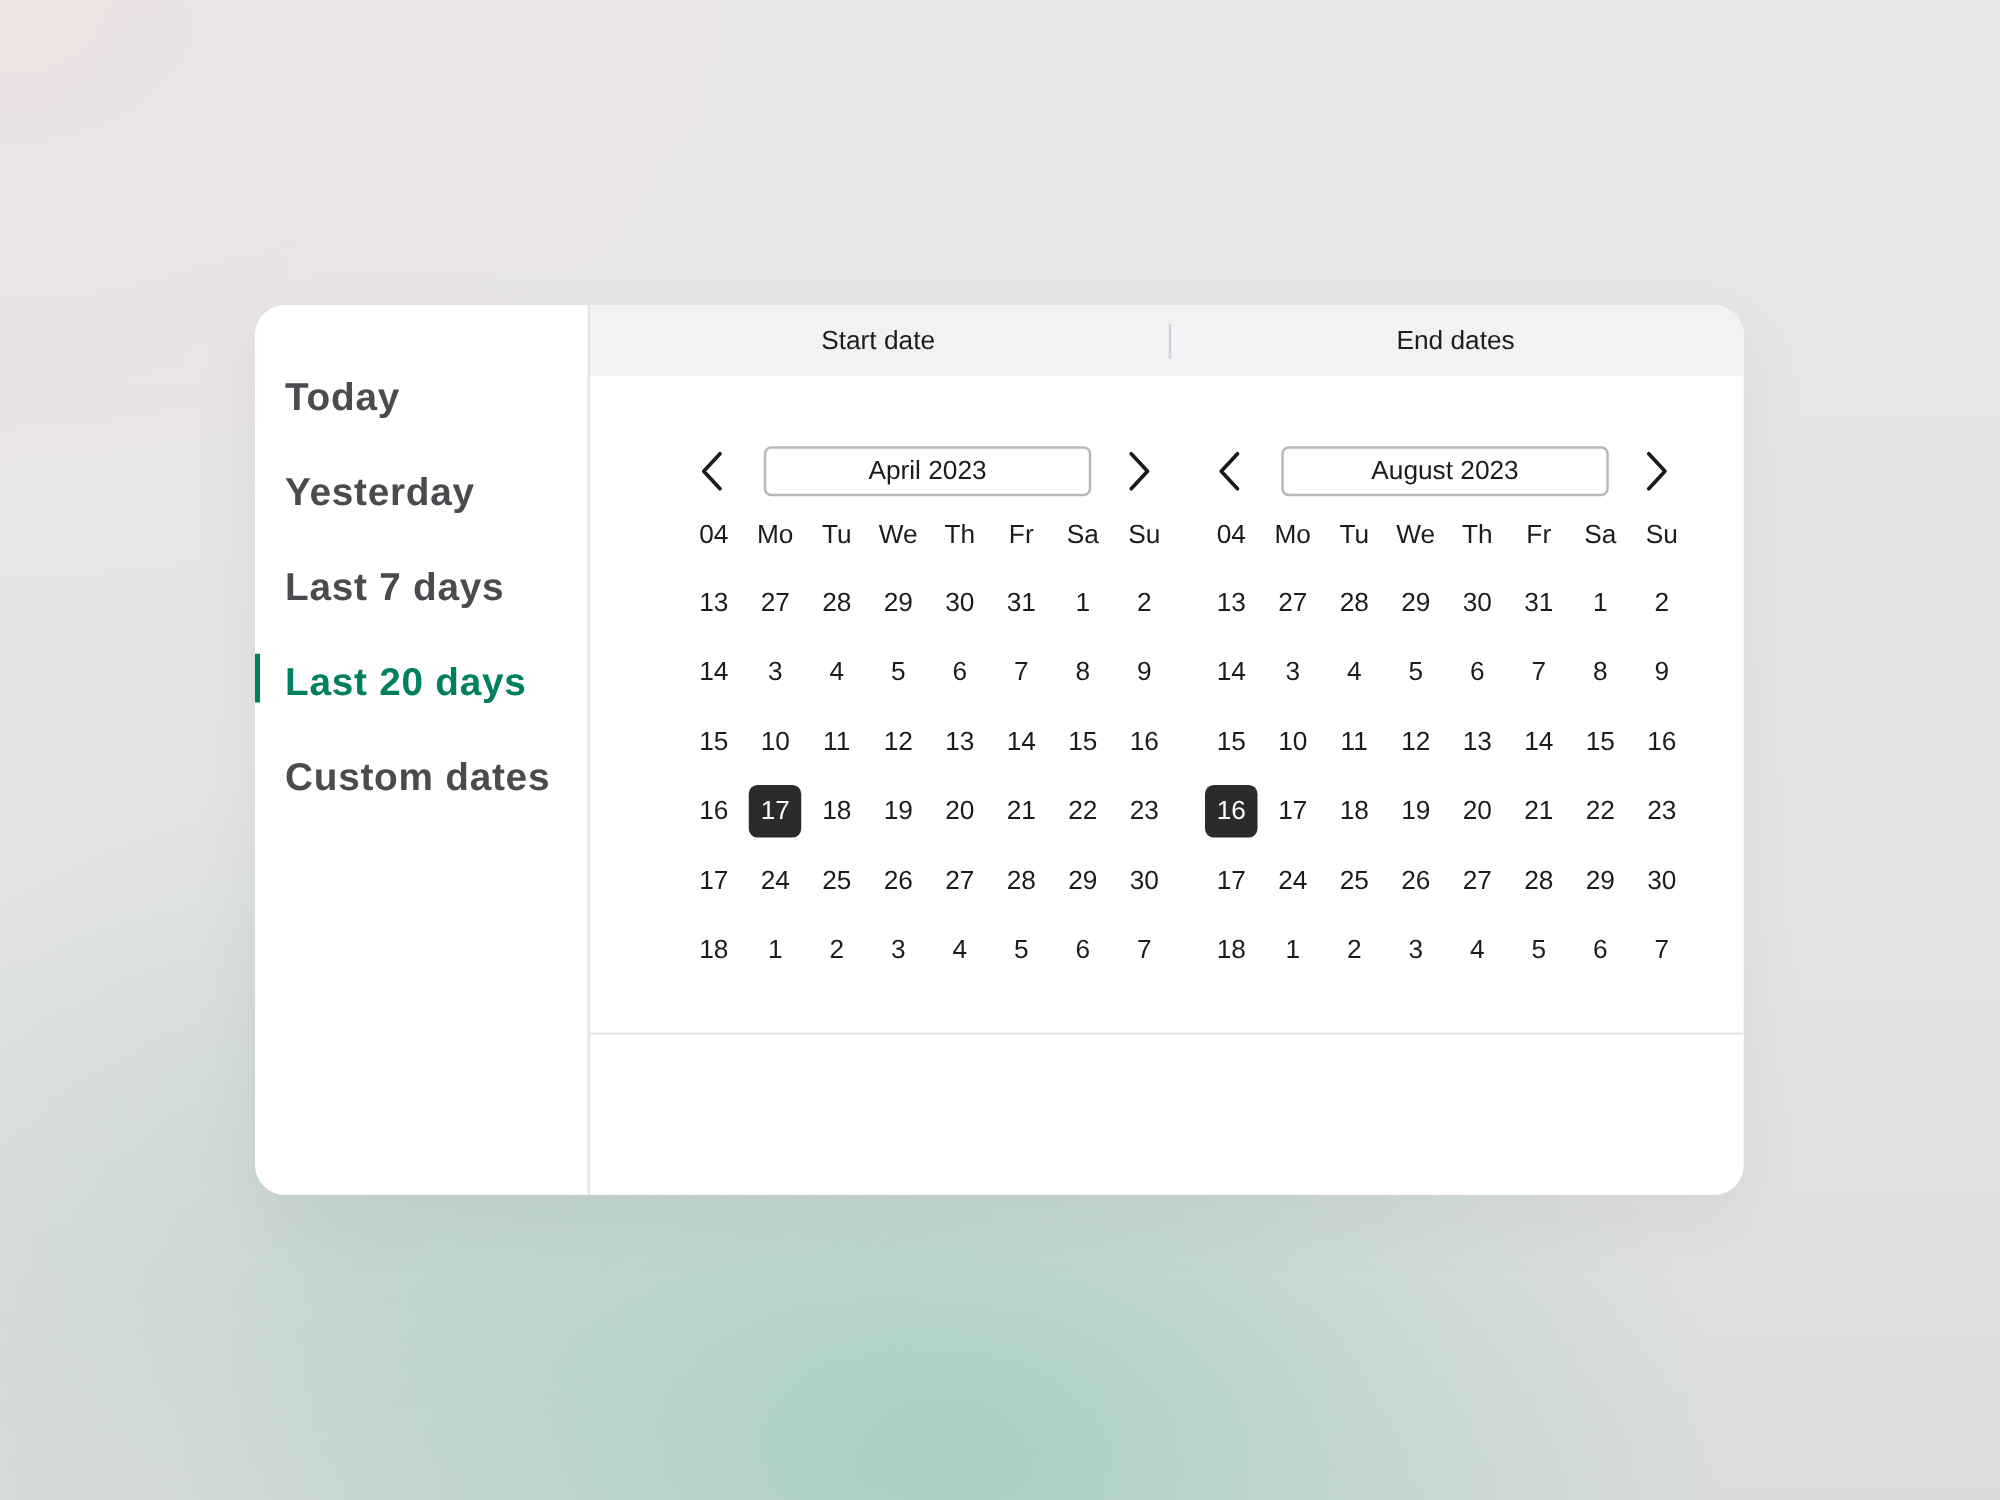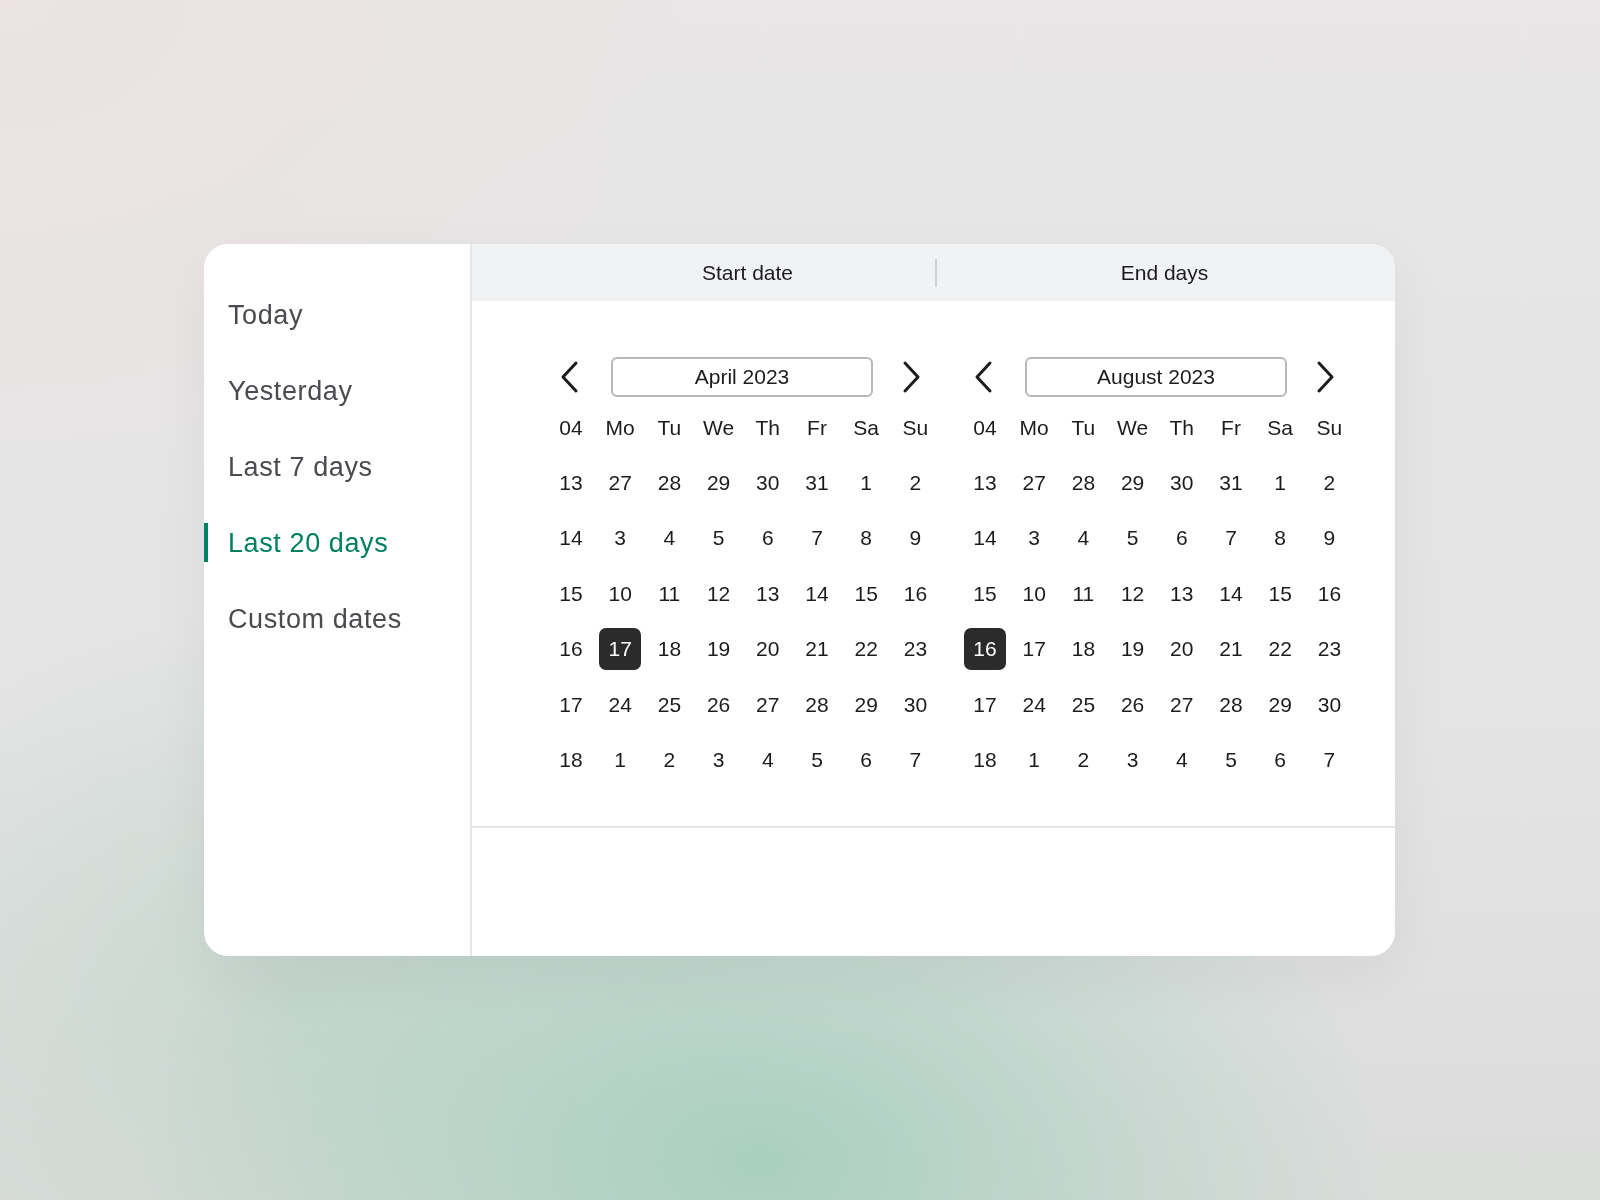--- a/index.html
+++ b/index.html
@@ -28,22 +28,22 @@
   .sidebar {
     position: absolute;
     left: 0; top: 0;
     width: 268px; height: 712px;
     border-right: 2px solid #e6e6e6;
     box-sizing: border-box;
   }
   .preset {
     position: absolute;
     left: 24px;
-    font-size: 27px;
-    font-weight: normal;
+    font-size: 31px;
+    font-weight: bold;
     color: #4a4b4f;
     letter-spacing: 0.6px;
     cursor: pointer;
     white-space: nowrap;
   }
   .preset.active { color: #00805f; }
   .active-bar {
     position: absolute;
     left: 0;
     width: 4px; height: 39px;
@@ -149,23 +149,23 @@
     <div class="active-bar" style="top:279px;"></div>
     <div class="preset" style="top:56px;">Today</div>
     <div class="preset" style="top:132px;">Yesterday</div>
     <div class="preset" style="top:208px;">Last 7 days</div>
     <div class="preset active" style="top:284px;">Last 20 days</div>
     <div class="preset" style="top:360px;">Custom dates</div>
   </div>
 
   <div class="main">
     <div class="header">
-      <div class="header-label" style="left:0;margin-left:45px;">Start date</div>
+      <div class="header-label" style="left:0;">Start date</div>
       <div class="header-divider"></div>
-      <div class="header-label" style="left:462px;">End days</div>
+      <div class="header-label" style="left:462px;">End dates</div>
     </div>
 
     <div class="cal" id="cal-0" style="left:0;margin-left:32px;">
       <div class="nav-btn" style="left:48px;">
         <svg viewBox="0 0 36 40">
           <polyline points="24,6 11,20 24,34" fill="none" stroke="#1c1c1e" stroke-width="3" stroke-linecap="round" stroke-linejoin="round"></polyline>
         </svg>
       </div>
       <div class="month-select" style="left:107px;">April 2023</div>
       <div class="nav-btn" style="left:389px;">

